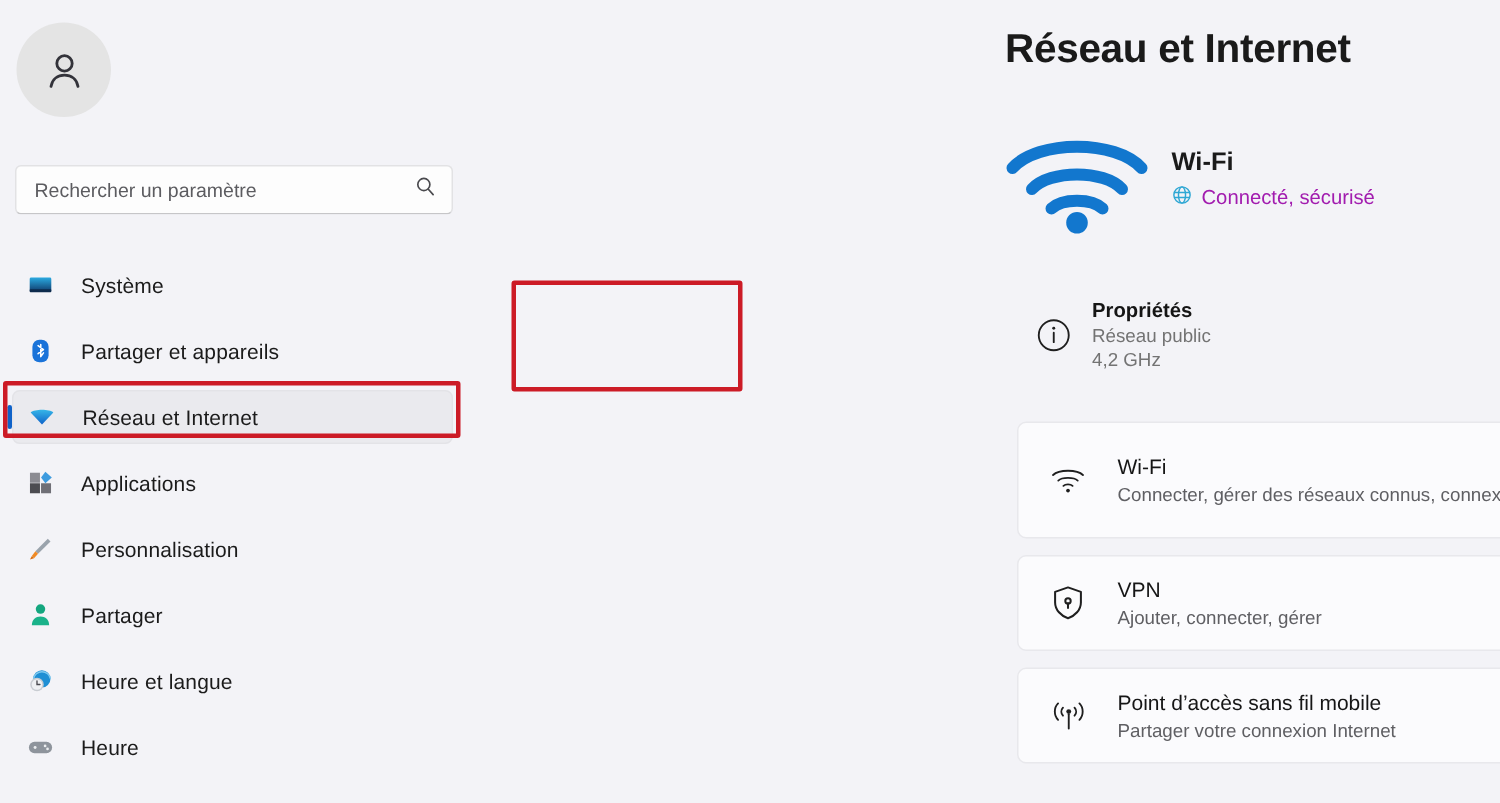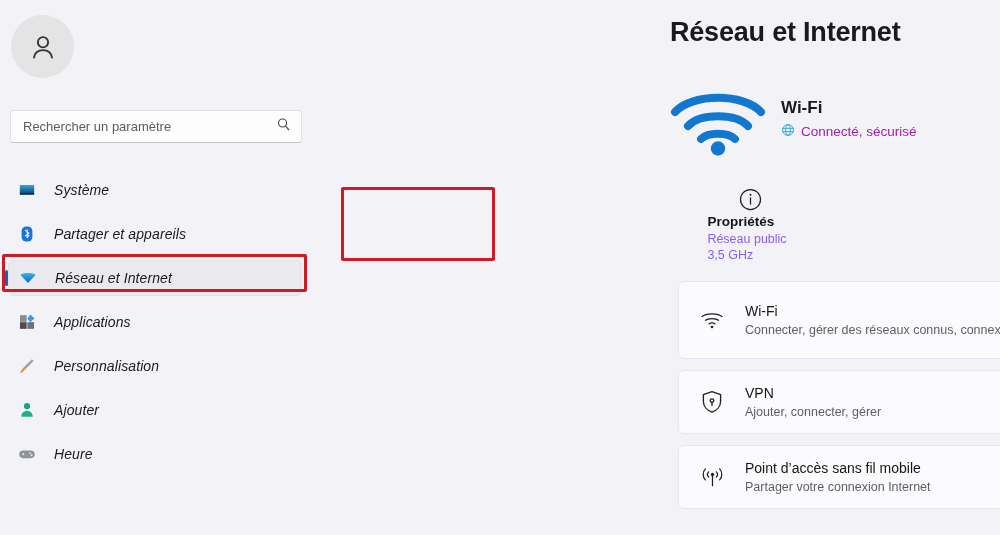--- a/index.html
+++ b/index.html
@@ -87,21 +87,20 @@
   }
   .nav-item {
     position: relative;
     height: 36px;
     margin: 0 28px 8px 8px;
     border-radius: 5px;
     display: flex;
     align-items: center;
     padding-left: 9px;
     cursor: default;
-    font-style: italic;
   }
   .nav-item.selected {
     background: #eaeaee;
     border: 1px solid #e3e3e7;
   }
   .nav-item.selected::before {
     content: "";
     position: absolute;
     left: -4px;
     top: 50%;
@@ -177,35 +176,34 @@
     width: 650px;
     height: 76px;
   }
 
   .tile {
     position: absolute;
     top: 0;
     display: flex;
     align-items: center;
     height: 76px;
-    flex-direction: column;
   }
   .tile-properties { left: 0; width: 154px; }
 
   .tile-icon { width: 28px; flex: 0 0 28px; display: flex; align-items: center; justify-content: center; margin-right: 12px; margin-left: 18px;}
   .tile-texts { flex: 1; }
   .tile-title {
     font-size: 13.5px;
     font-weight: 700;
     color: #151515;
     line-height: 18px;
   }
   .tile-sub {
     font-size: 12.5px;
-    color: #8b5cf6;
+    color: #737373;
     line-height: 16px;
   }
 
   
   .hl-box {
     position: absolute;
     border: 3px solid #cc1b26;
     border-radius: 2px;
     pointer-events: none;
   }
@@ -346,23 +344,35 @@
         <span class="nav-label">Personnalisation</span>
       </div>
 
       <div class="nav-item">
         <span class="nav-icon">
           <svg width="18" height="18" viewBox="0 0 20 20">
             <circle cx="10" cy="5.6" r="3.5" fill="#14a67f"></circle>
             <path d="M3.6 17.6 C3.6 13.4 6.4 11.2 10 11.2 C13.6 11.2 16.4 13.4 16.4 17.6 Z" fill="#1ab28a"></path>
           </svg>
         </span>
-        <span class="nav-label">Ajouter</span>
-      </div>
-
+        <span class="nav-label">Partager</span>
+      </div>
+
+      <div class="nav-item">
+        <span class="nav-icon">
+          <svg width="18" height="18" viewBox="0 0 20 20">
+            <circle cx="11" cy="8.4" r="6.4" fill="#1f8fd4"></circle>
+            <path d="M4.8 8.4 A6.4 6.4 0 0 1 17.4 8.4" fill="none" stroke="#7fc9ef" stroke-width="1"></path>
+            <circle cx="7.4" cy="12.6" r="5.0" fill="#c8ccd2"></circle>
+            <circle cx="7.4" cy="12.6" r="3.9" fill="#eef0f3"></circle>
+            <path d="M7.4 9.9 V12.6 H9.6" stroke="#4a4a50" stroke-width="1" fill="none" stroke-linecap="round"></path>
+          </svg>
+        </span>
+        <span class="nav-label">Heure et langue</span>
+      </div>
 
       <div class="nav-item">
         <span class="nav-icon">
           <svg width="18" height="18" viewBox="0 0 20 20">
             <rect x="1.4" y="6.2" width="17.2" height="8.4" rx="4.2" fill="#8e949c"></rect>
             <circle cx="6.0" cy="10.4" r="1.1" fill="#eceef0"></circle>
             <circle cx="13.4" cy="9.2" r="1.0" fill="#eceef0"></circle>
             <circle cx="15.2" cy="11.4" r="1.0" fill="#eceef0"></circle>
           </svg>
         </span>
@@ -406,21 +416,21 @@
         <span class="tile-icon">
           <svg width="25" height="25" viewBox="0 0 24 24" fill="none" stroke="#1f1f1f" stroke-width="1.2">
             <circle cx="12" cy="12" r="9.6"></circle>
             <path d="M12 10.4 V16.4" stroke-linecap="round"></path>
             <circle cx="12" cy="7.5" r="0.95" fill="#1f1f1f" stroke="none"></circle>
           </svg>
         </span>
         <div class="tile-texts">
           <div class="tile-title">Propriétés</div>
           <div class="tile-sub">Réseau public</div>
-          <div class="tile-sub">3,5 GHz</div>
+          <div class="tile-sub">4,2 GHz</div>
         </div>
       </div>
 
     </div>
 
     <div class="rows">
 
       <div class="row row-tall">
         <span class="row-icon">
           <svg width="24" height="22" viewBox="0 0 26 22" fill="none" stroke="#1f1f1f" stroke-width="1.35" stroke-linecap="round">

